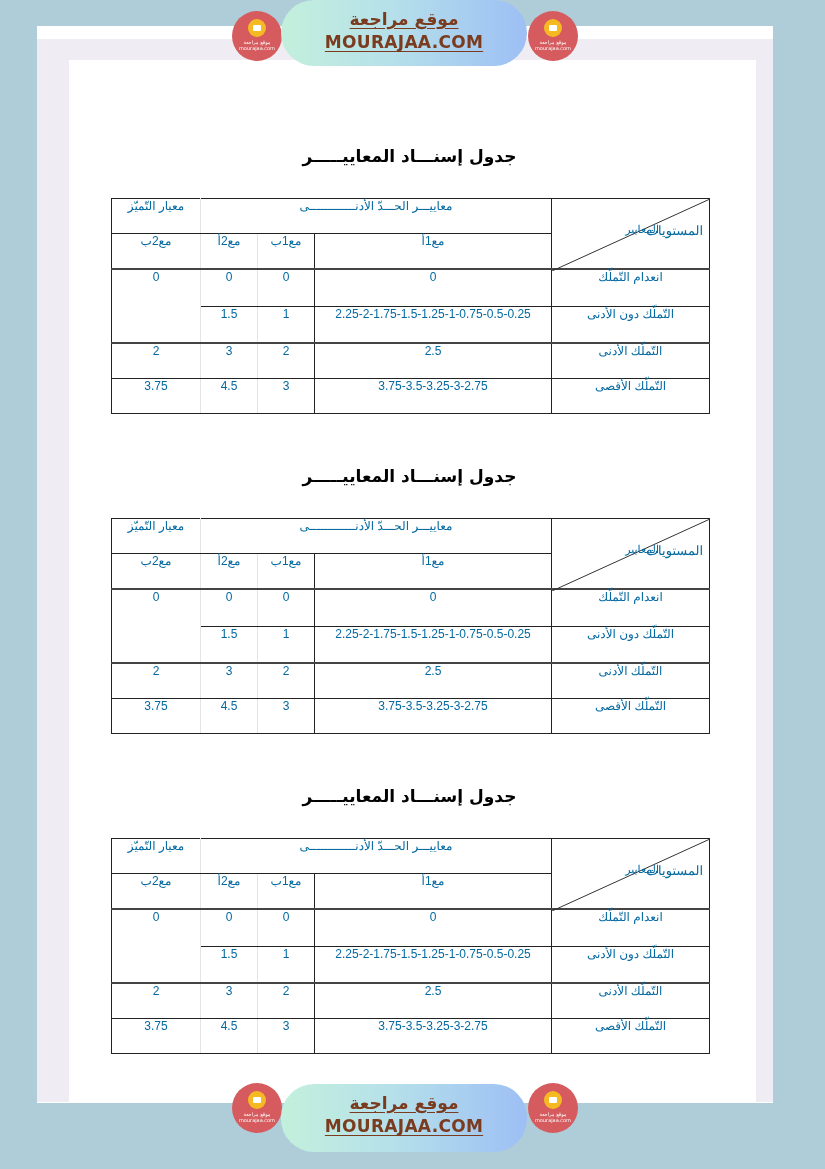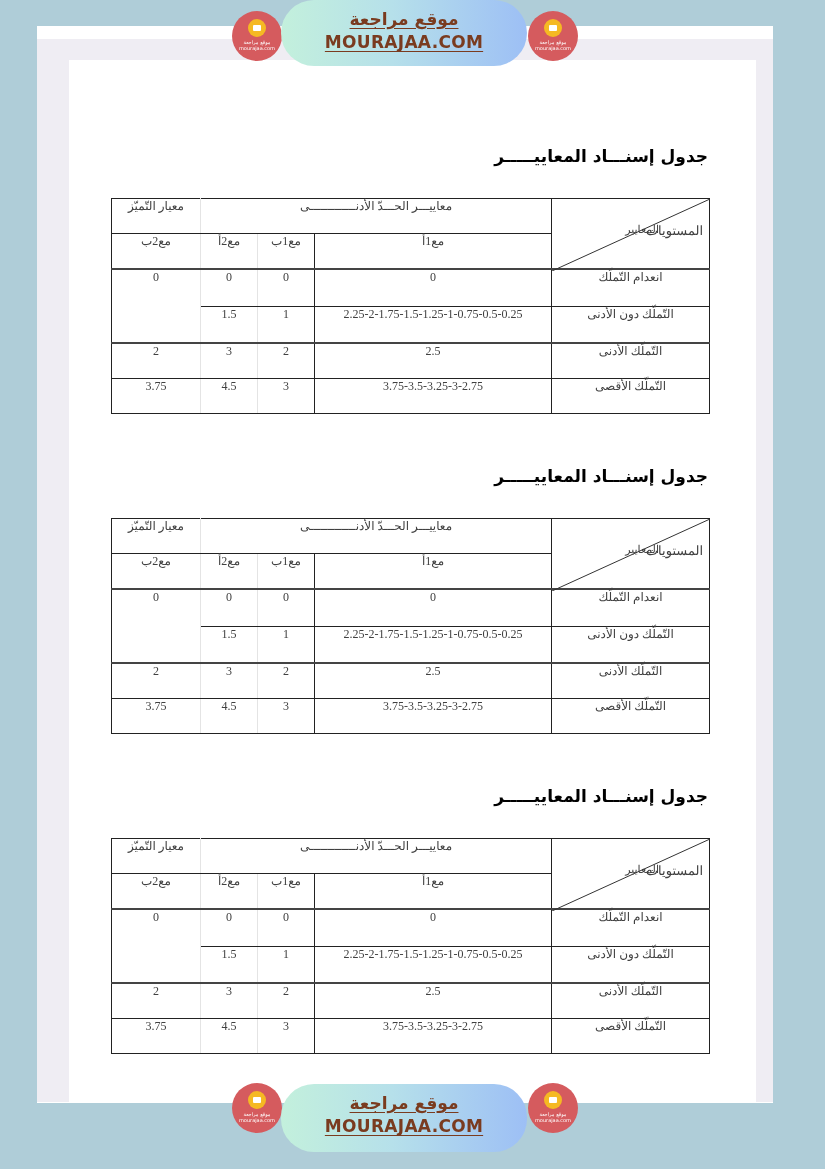--- a/index.html
+++ b/index.html
@@ -24,29 +24,29 @@
 
   .badge {
     position:absolute; width:50px; height:50px; border-radius:50%;
     background:#d55b5e; color:#fff; text-align:center;
   }
   .badge .dot { width:18px; height:18px; border-radius:50%; background:#f5b923; margin:8px auto 2px; position:relative; }
   .badge .dot::after { content:""; position:absolute; left:5px; top:6px; width:8px; height:6px; background:#fff; border-radius:1px; }
   .badge .t { font-size:5px; line-height:6px; }
 
   .title {
-    position:absolute; left:111px; width:597px; text-align:right;
+    position:absolute; left:111px; width:597px; text-align:center;
     font-size:17px; font-weight:bold; color:#000; direction:rtl;
     font-family:"DejaVu Sans", sans-serif;
   }
 
   table.grid {
     position:absolute; left:111px; width:598px; border-collapse:collapse;
     table-layout:fixed; direction:ltr;
-    font-family:Liberation Serif, serif; color:#404040;
+    font-family:Liberation Sans, sans-serif; color:#0369a1;
   }
   table.grid td { border:1px solid #222; padding:0; text-align:center; vertical-align:top; font-size:12px; }
   table.grid td.faintL { border-left-color:#e4e4e4; }
   table.grid td.faintR { border-right-color:#e4e4e4; }
   table.grid td.thickT { border-top:2px solid #444; }
   .hdr { height:35px; }
   .hdr td { vertical-align:middle; font-size:13px; direction:rtl; }
   .row td { padding-top:6px; }
   .big { font-size:15px; }
   .small { font-size:11px; }

